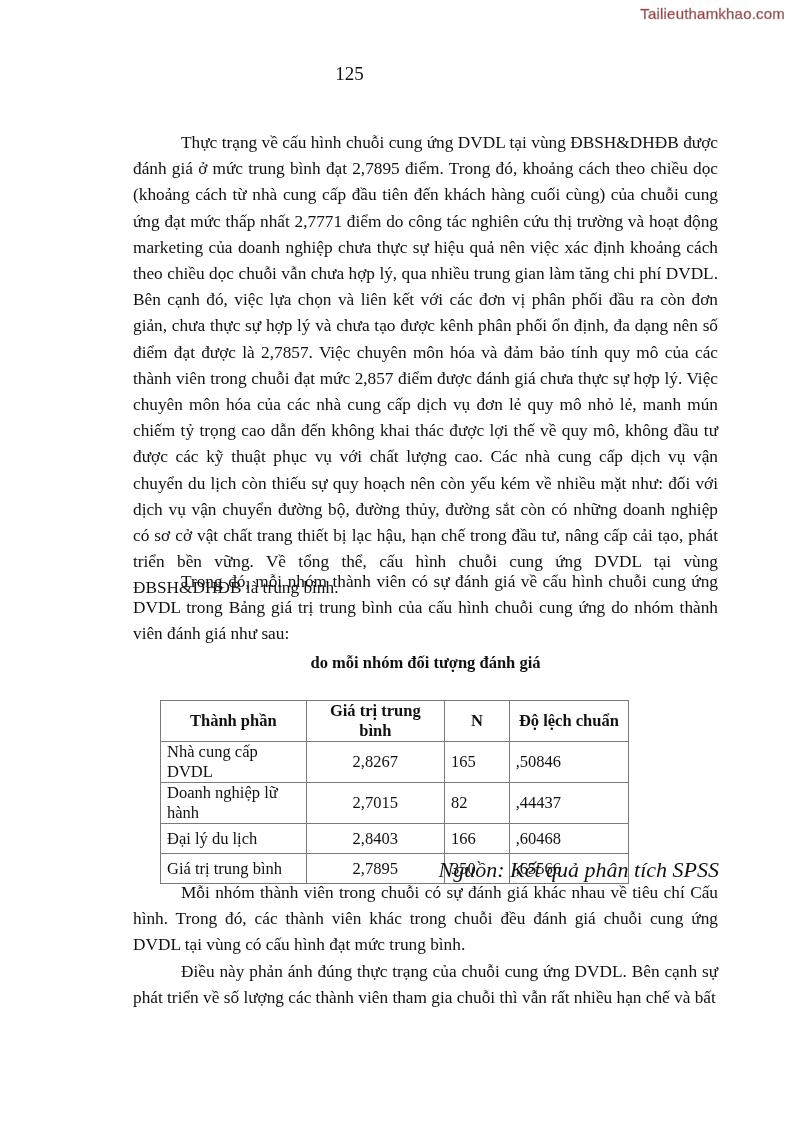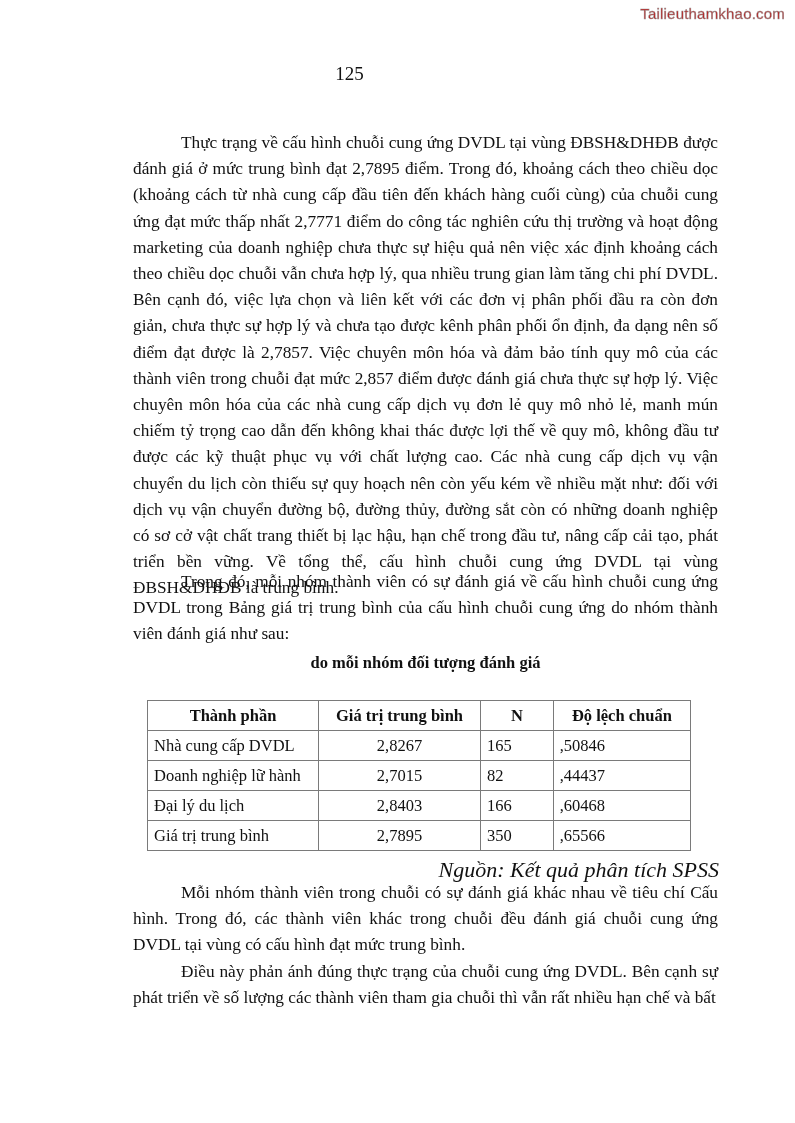--- a/index.html
+++ b/index.html
@@ -8,21 +8,21 @@
     .watermark { position: absolute; top: 5px; right: 10px; font-family: "Liberation Sans", "DejaVu Sans", sans-serif;
                  font-size: 15px; color: #b91c1c; -webkit-text-stroke: 0.5px #9a9a9a; letter-spacing: 0.2px; }
     .page-number { position: absolute; top: 63px; left: 0; width: 699px; text-align: center; font-size: 19px; }
     .body-text { position: absolute; left: 133px; width: 585px; font-size: 17.3px; line-height: 26.2px;
                  text-align: justify; }
     .body-text p { margin: 0; text-indent: 48px; }
     .p1 { top: 130px; }
     .p2 { top: 569px; }
     .caption { position: absolute; left: 133px; width: 585px; top: 650px; text-align: center;
                font-weight: bold; font-size: 16.5px; line-height: 26px; }
-    table.data-table { position: absolute; left: 147px; top: 700px; width: 544px; border-collapse: collapse;
+    table.data-table { position: absolute; left: 160px; top: 700px; width: 469px; border-collapse: collapse;
                        font-size: 16.5px; }
     table.data-table th, table.data-table td { border: 1.5px solid #7a7a7a; height: 29px; padding: 0 6px;
                        vertical-align: middle; }
     table.data-table th { font-weight: bold; text-align: center; }
     table.data-table td.num-center { text-align: center; }
     table.data-table td.left { text-align: left; }
     .col1 { width: 159px; } .col2 { width: 150px; } .col3 { width: 60px; } .col4 { width: 125px; }
     .source { position: absolute; top: 857px; right: 76px; font-style: italic; font-size: 22px; }
     .p3 { top: 880px; }
   </style>

